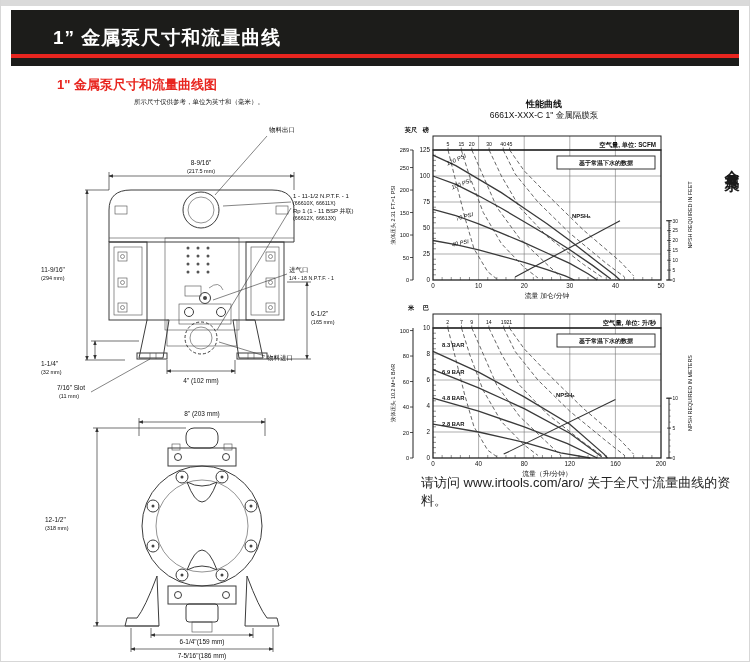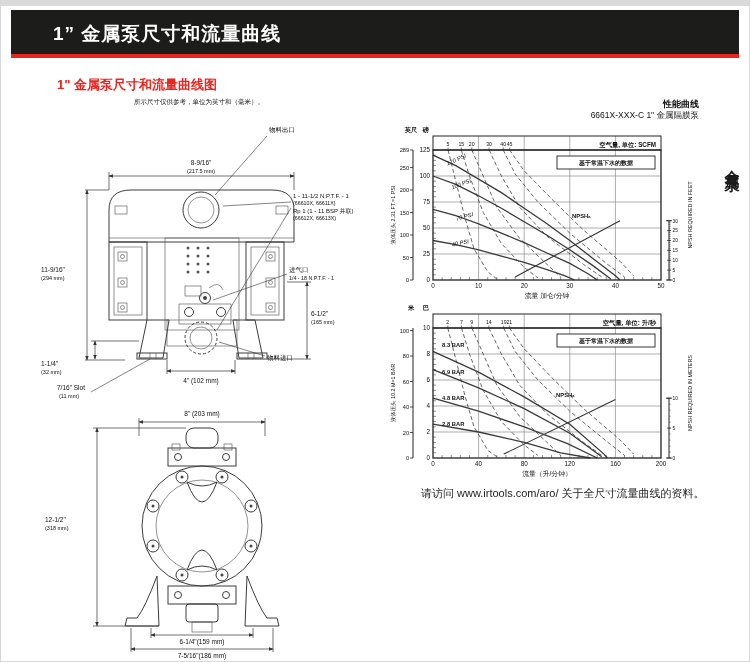--- a/index.html
+++ b/index.html
@@ -1,34 +1,34 @@
 <!DOCTYPE html>
 <html><head>
 <meta charset="utf-8">
 <style>
   html,body{margin:0;padding:0;background:#fff;}
   body{width:750px;height:662px;font-family:"Liberation Sans","DejaVu Sans",sans-serif;color:#111;}
   .page{position:relative;width:750px;height:662px;background:#fff;box-sizing:border-box;
         border-left:1px solid #d7d7d7;border-right:1px solid #d7d7d7;border-bottom:1px solid #d7d7d7;overflow:hidden;}
   .topstrip{position:absolute;left:0;top:0;width:750px;height:6px;background:#dadada;}
-  .hdr{position:absolute;left:10px;right:10px;top:10px;height:48px;background:#1c1c1a;color:#fff;
+  .hdr{position:absolute;left:10px;right:10px;top:10px;height:56px;background:#1c1c1a;color:#fff;
        display:flex;align-items:center;justify-content:space-between;padding:0 16px 0 42px;box-sizing:border-box;}
   .hdr .t{font-size:19px;font-weight:bold;letter-spacing:1px;}
   .hdr .brand{font-weight:bold;}
   .hdr .brand .pro{font-size:24px;}
   .hdr .brand .suf{font-size:17px;}
   .redline{position:absolute;left:10px;right:10px;top:54px;height:4px;background:#e8251f;}
   .subttl{position:absolute;left:56px;top:76px;color:#e8251f;font-size:13px;font-weight:bold;}
   .sidetab{position:absolute;right:8px;top:158px;writing-mode:vertical-rl;text-orientation:upright;
            font-size:15px;font-weight:bold;letter-spacing:4px;color:#1a1a1a;}
-  .chhead{position:absolute;left:388px;width:310px;text-align:right;}
+  .chhead{position:absolute;left:388px;width:310px;text-align:center;}
   .chhead.h1{top:98px;font-size:9px;font-weight:bold;}
   .chhead.h2{top:110px;font-size:8.5px;}
   .chartbox{position:absolute;left:388px;width:310px;height:178px;}
-  .foot{position:absolute;left:420px;top:486px;font-size:11px;color:#222;}
+  .foot{position:absolute;left:420px;top:474px;font-size:13px;color:#222;}
   svg text{fill:#111;font-family:"Liberation Sans","DejaVu Sans",sans-serif;}
   .dl{stroke:#3c3c3c;stroke-width:1;fill:none;}
   .dl2{stroke:#4a4a4a;stroke-width:0.6;fill:none;}
   .dim{stroke:#333;stroke-width:0.7;fill:none;}
   .dt{font-size:6.5px;}
   .dts{font-size:5.5px;}
   .ld{stroke:#333;stroke-width:0.6;fill:none;}
 </style>
 </head>
 <body>

